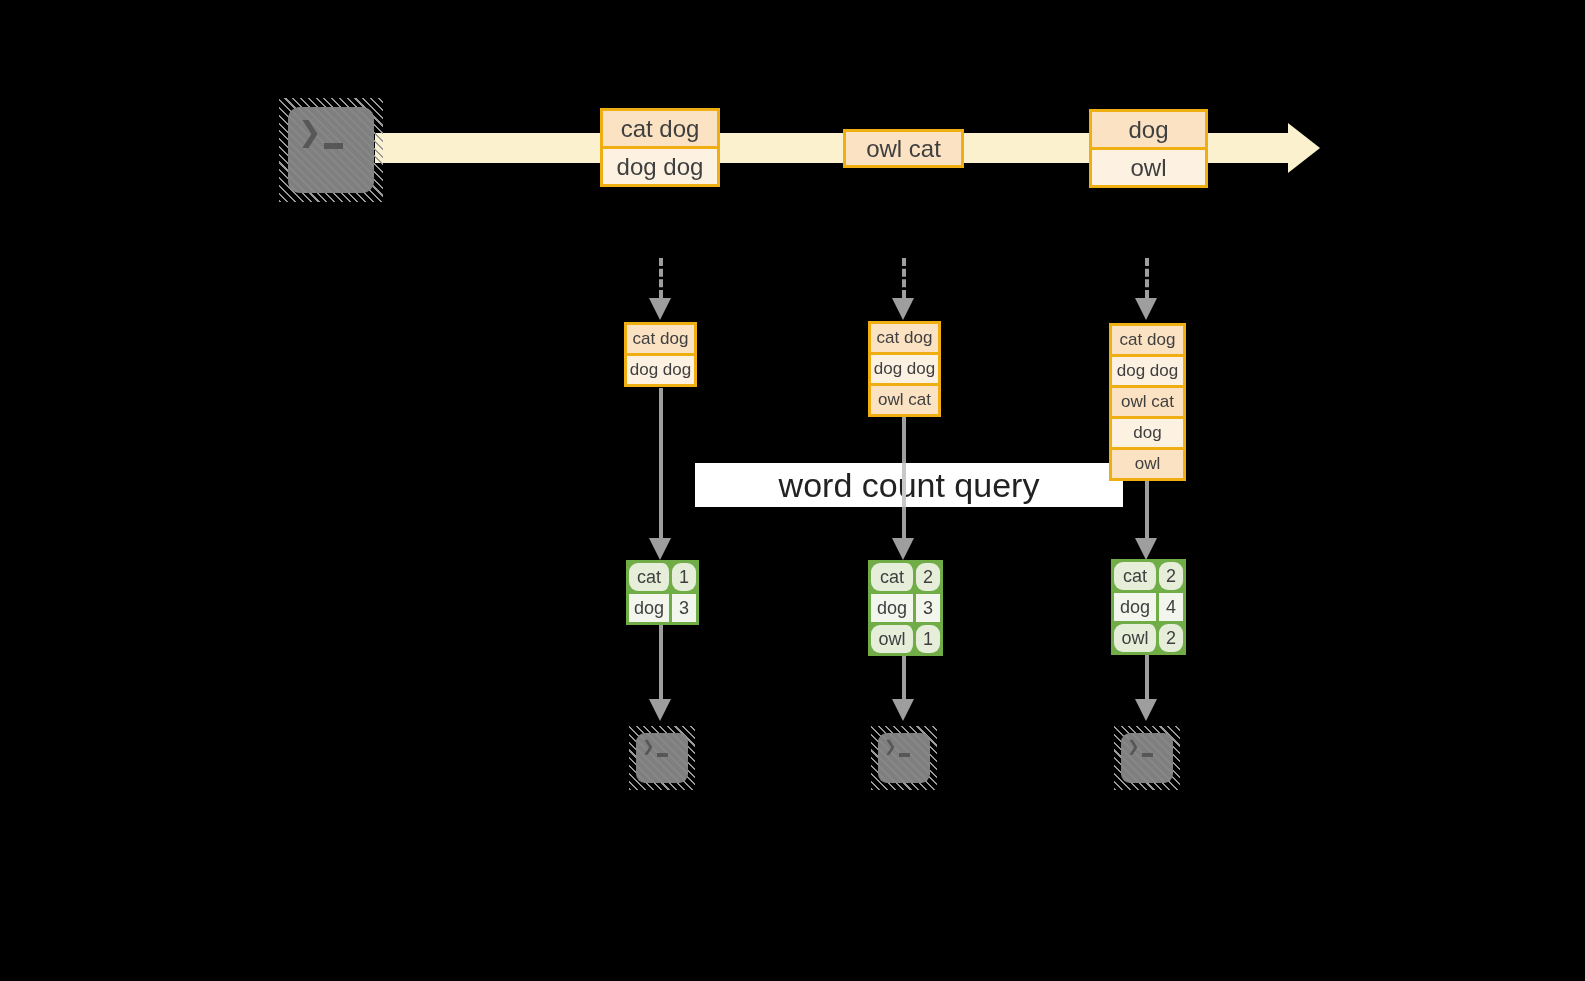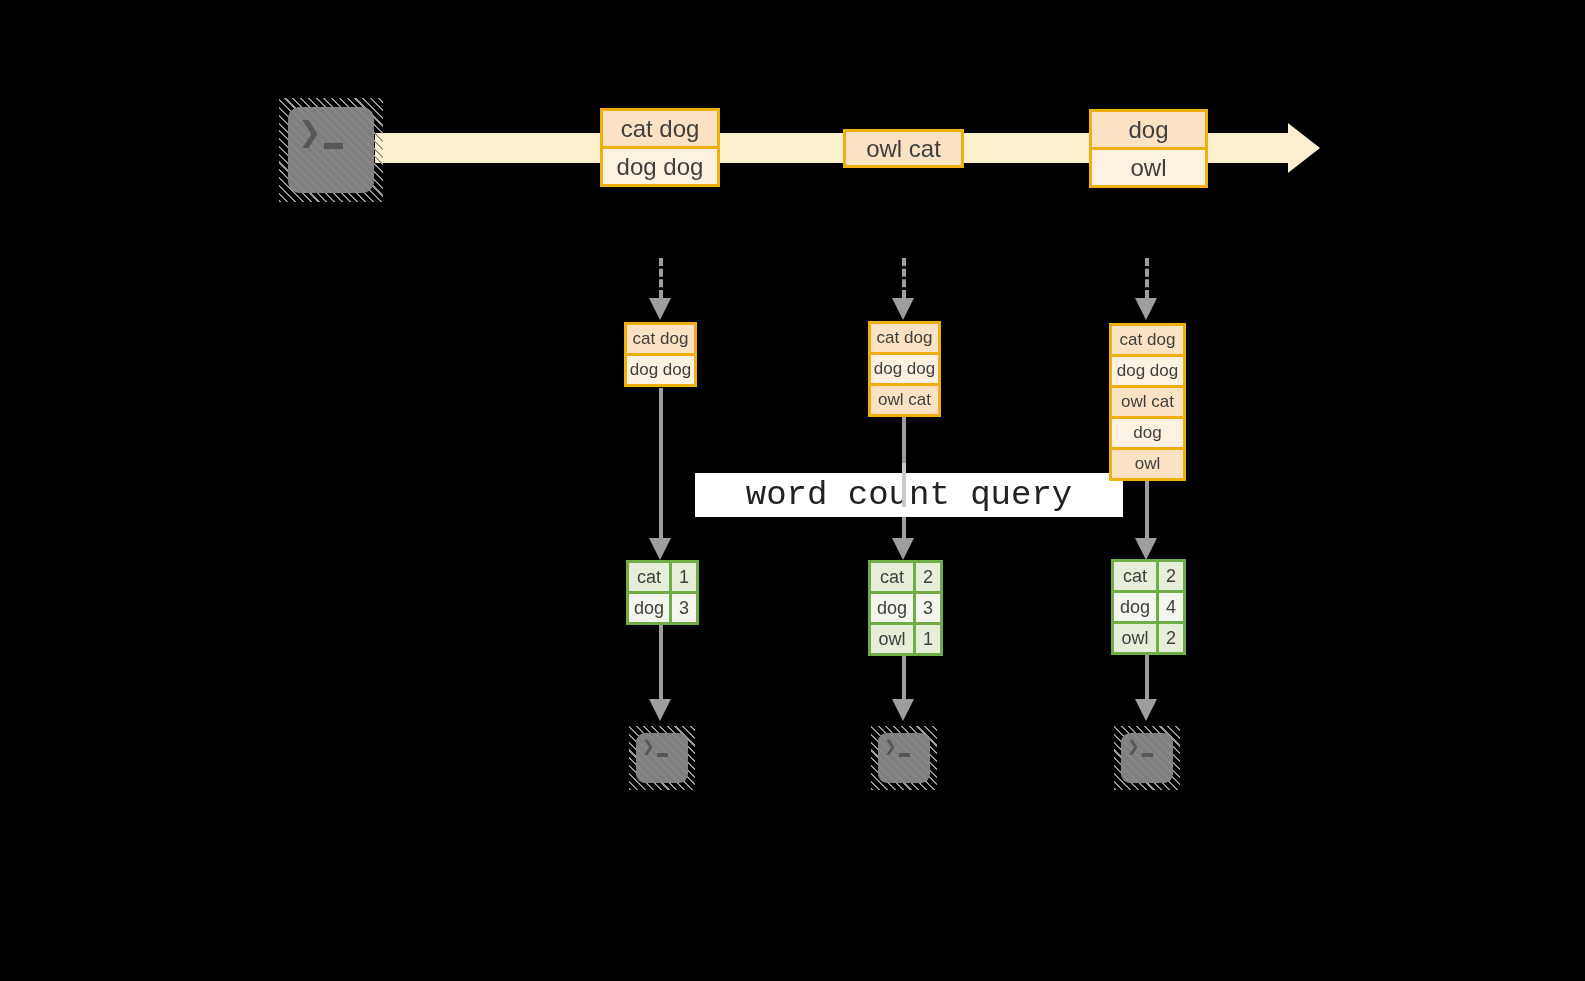--- a/index.html
+++ b/index.html
@@ -35,21 +35,21 @@
   .banner { position:absolute; background:var(--banner-bg,#FFFFFF); z-index:3;
     text-align:center; color:var(--banner-text,#222222); font-size:34px; font-weight:300; }
 
   
   .gtable { position:absolute; box-sizing:border-box;
     border:3px solid var(--table-border,#70AD47); background:var(--table-border,#70AD47); z-index:5; }
   .grow { display:flex; height:28px; line-height:28px; font-size:18px; color:var(--text-dark,#3F3F3F); }
   .grow + .grow { border-top:3px solid var(--table-border,#70AD47); }
   .gword { flex:1; text-align:center; border-right:3px solid var(--table-border,#70AD47); }
   .gcount { width:24px; text-align:center; }
-  .grow.dark .gword, .grow.dark .gcount { background:var(--cell-green-dark,#E6EEDA); }
+  .grow.dark .gword, .grow.dark .gcount { background:var(--cell-green-dark,#E6EEDA);border-radius:9px; }
   .grow.light .gword, .grow.light .gcount { background:var(--cell-green-light,#F3F6ED); }
 
   
   .terminal { position:absolute; z-index:5; }
   .hatch { position:absolute; inset:0;
     background:repeating-linear-gradient(45deg,#9a9a9a 0,#9a9a9a 1.5px,transparent 1.5px,transparent 5.5px); }
   .term-inner { position:absolute; background-color:var(--terminal-gray,#7F7F7F);
     background-image:repeating-linear-gradient(45deg,rgba(255,255,255,0.06) 0 2px,transparent 2px 6px); }
   .terminal-lg { width:104px; height:104px; }
   .terminal-lg .term-inner { inset:9px; border-radius:12px; }
@@ -112,21 +112,21 @@
     <div class="ocell peach">owl</div>
   </div>
 
   <div class="vline" style="left:659px; top:388px; height:150px;"></div>
   <div class="ahead" style="left:649px; top:538px;"></div>
   <div class="vline" style="left:902px; top:417px; height:121px;"></div>
   <div class="ahead" style="left:892px; top:538px;"></div>
   <div class="vline" style="left:1145px; top:481px; height:57px;"></div>
   <div class="ahead" style="left:1135px; top:538px;"></div>
 
-  <div class="banner" style="left:695px; top:473px; width:428px; height:44px; line-height:44px;font-family:Liberation Mono, monospace;">word count query</div>
+  <div class="banner" style="left:695px; top:463px; width:428px; height:44px; line-height:44px;">word count query</div>
   <div class="vline-lite" style="left:902px; top:463px; height:44px;"></div>
 
   <div class="gtable" style="left:626px; top:560px; width:73px;">
     <div class="grow dark">
       <div class="gword">cat</div>
       <div class="gcount">1</div>
     </div>
     <div class="grow light">
       <div class="gword">dog</div>
       <div class="gcount">3</div>

